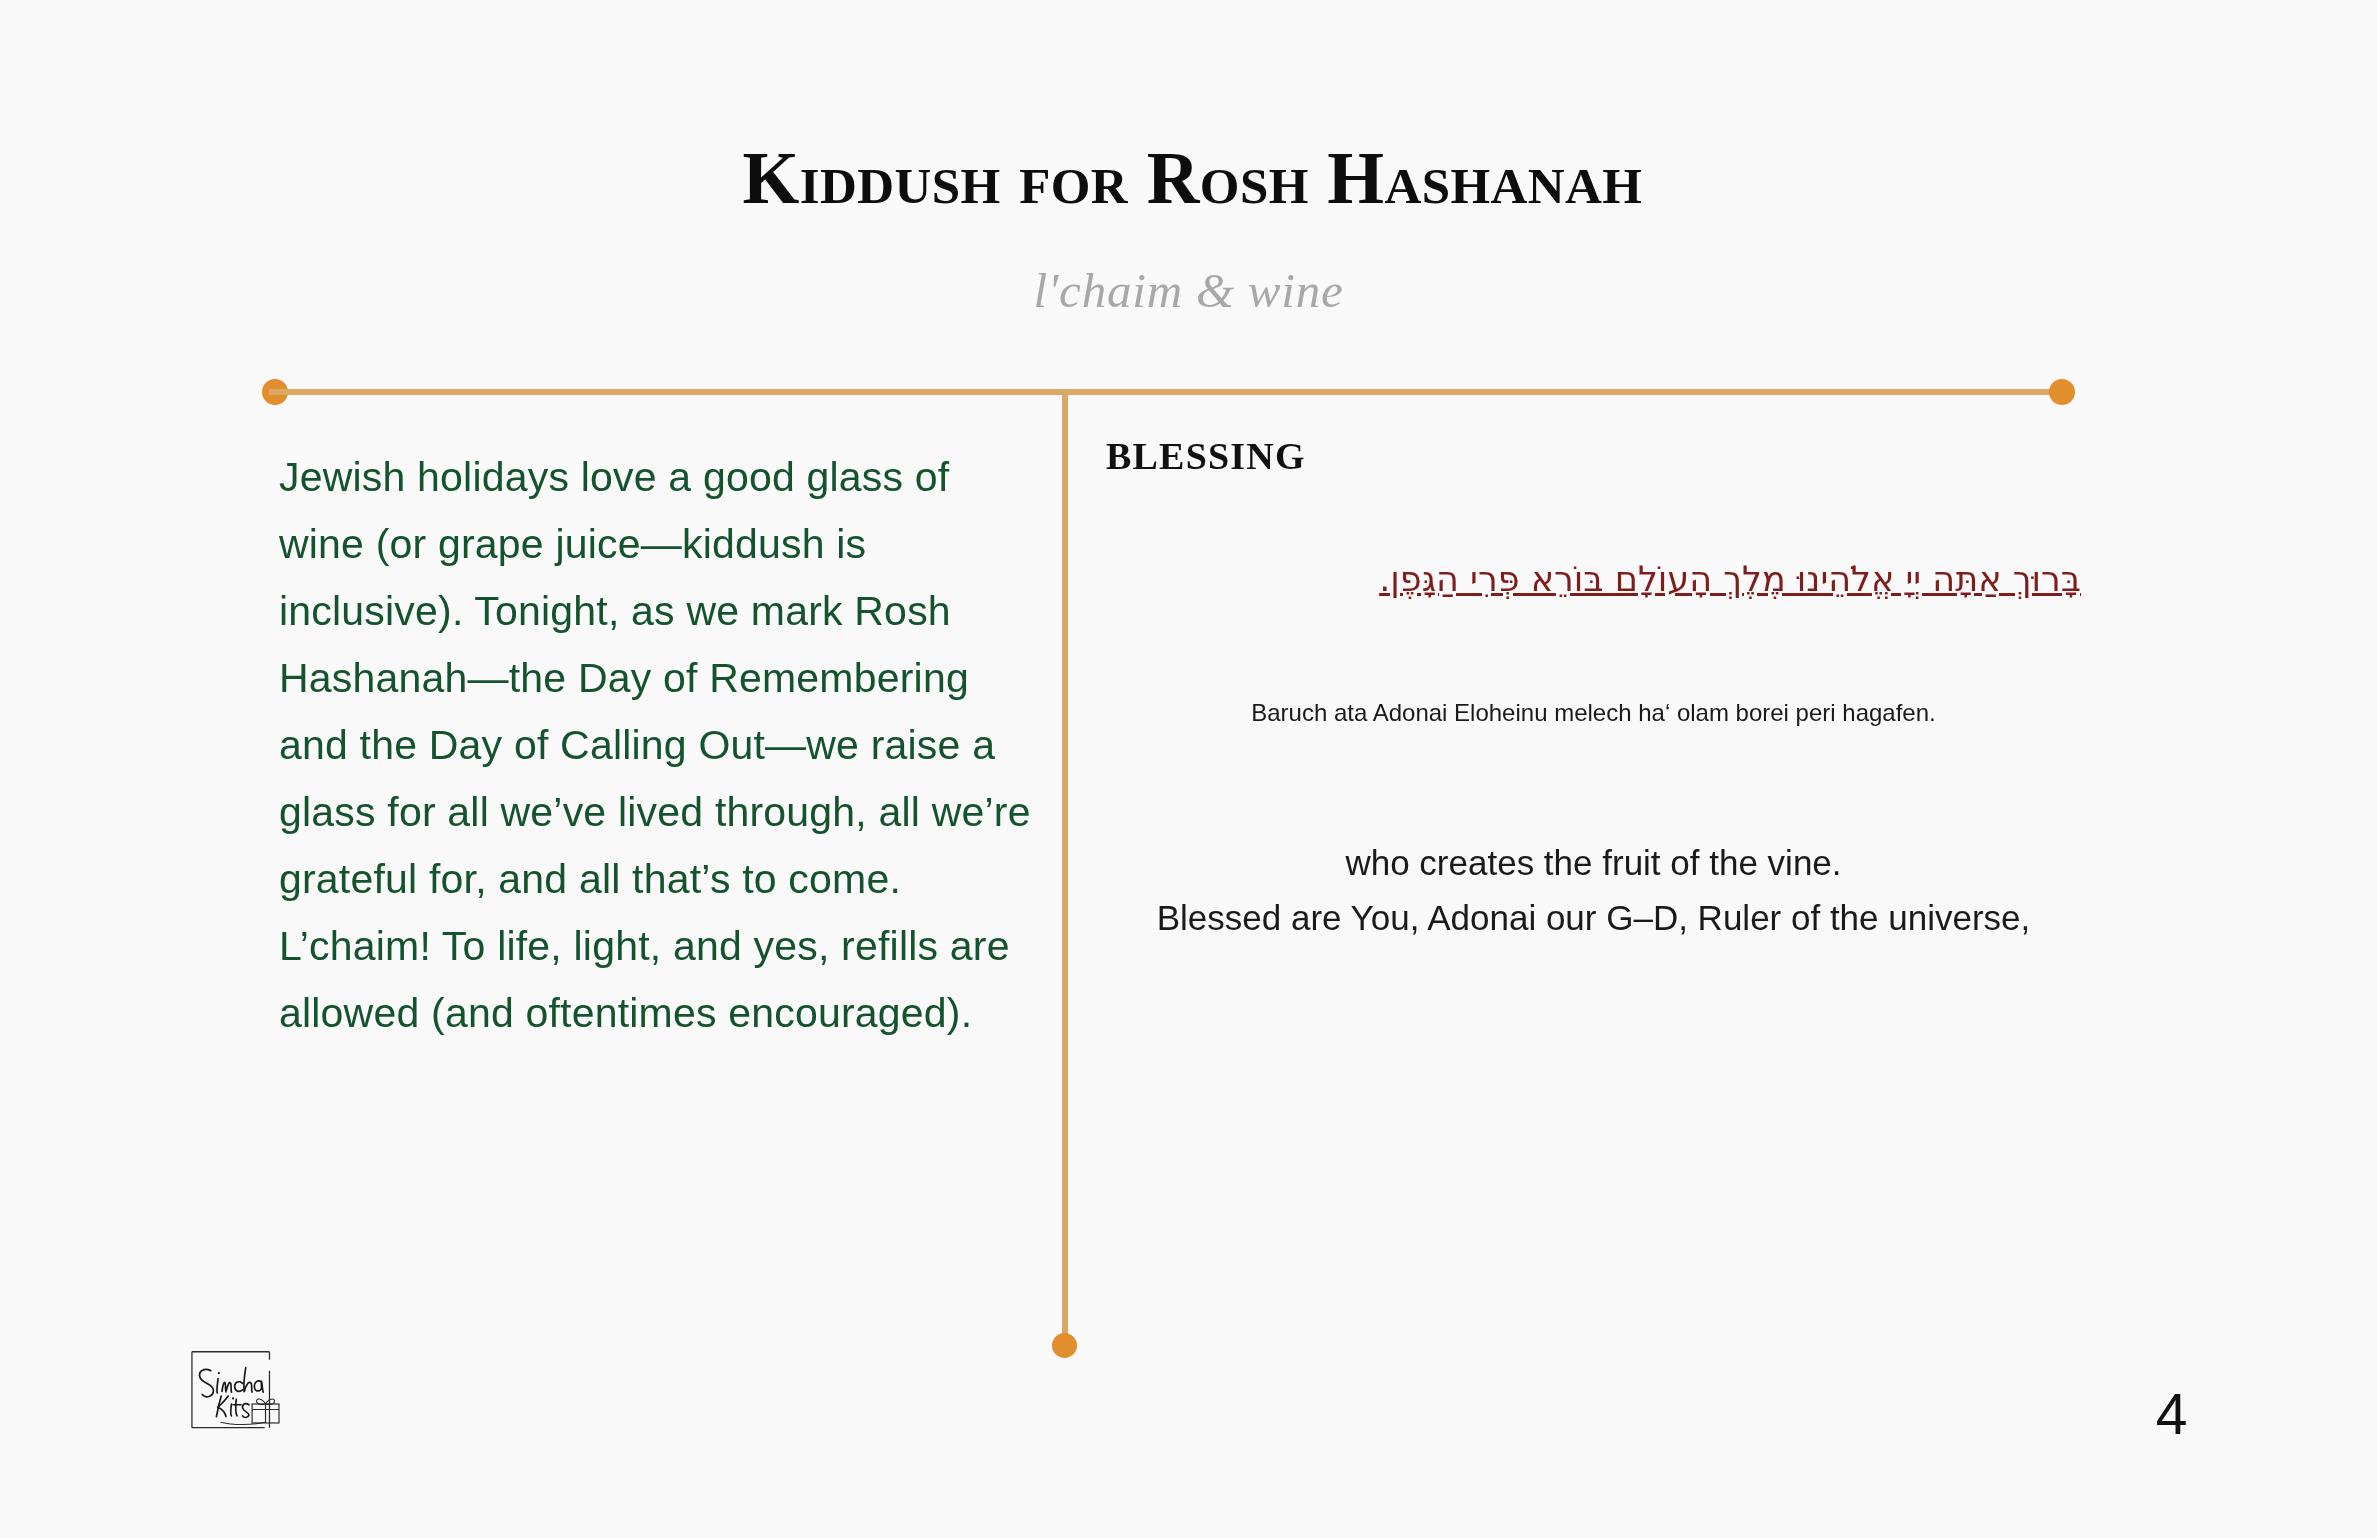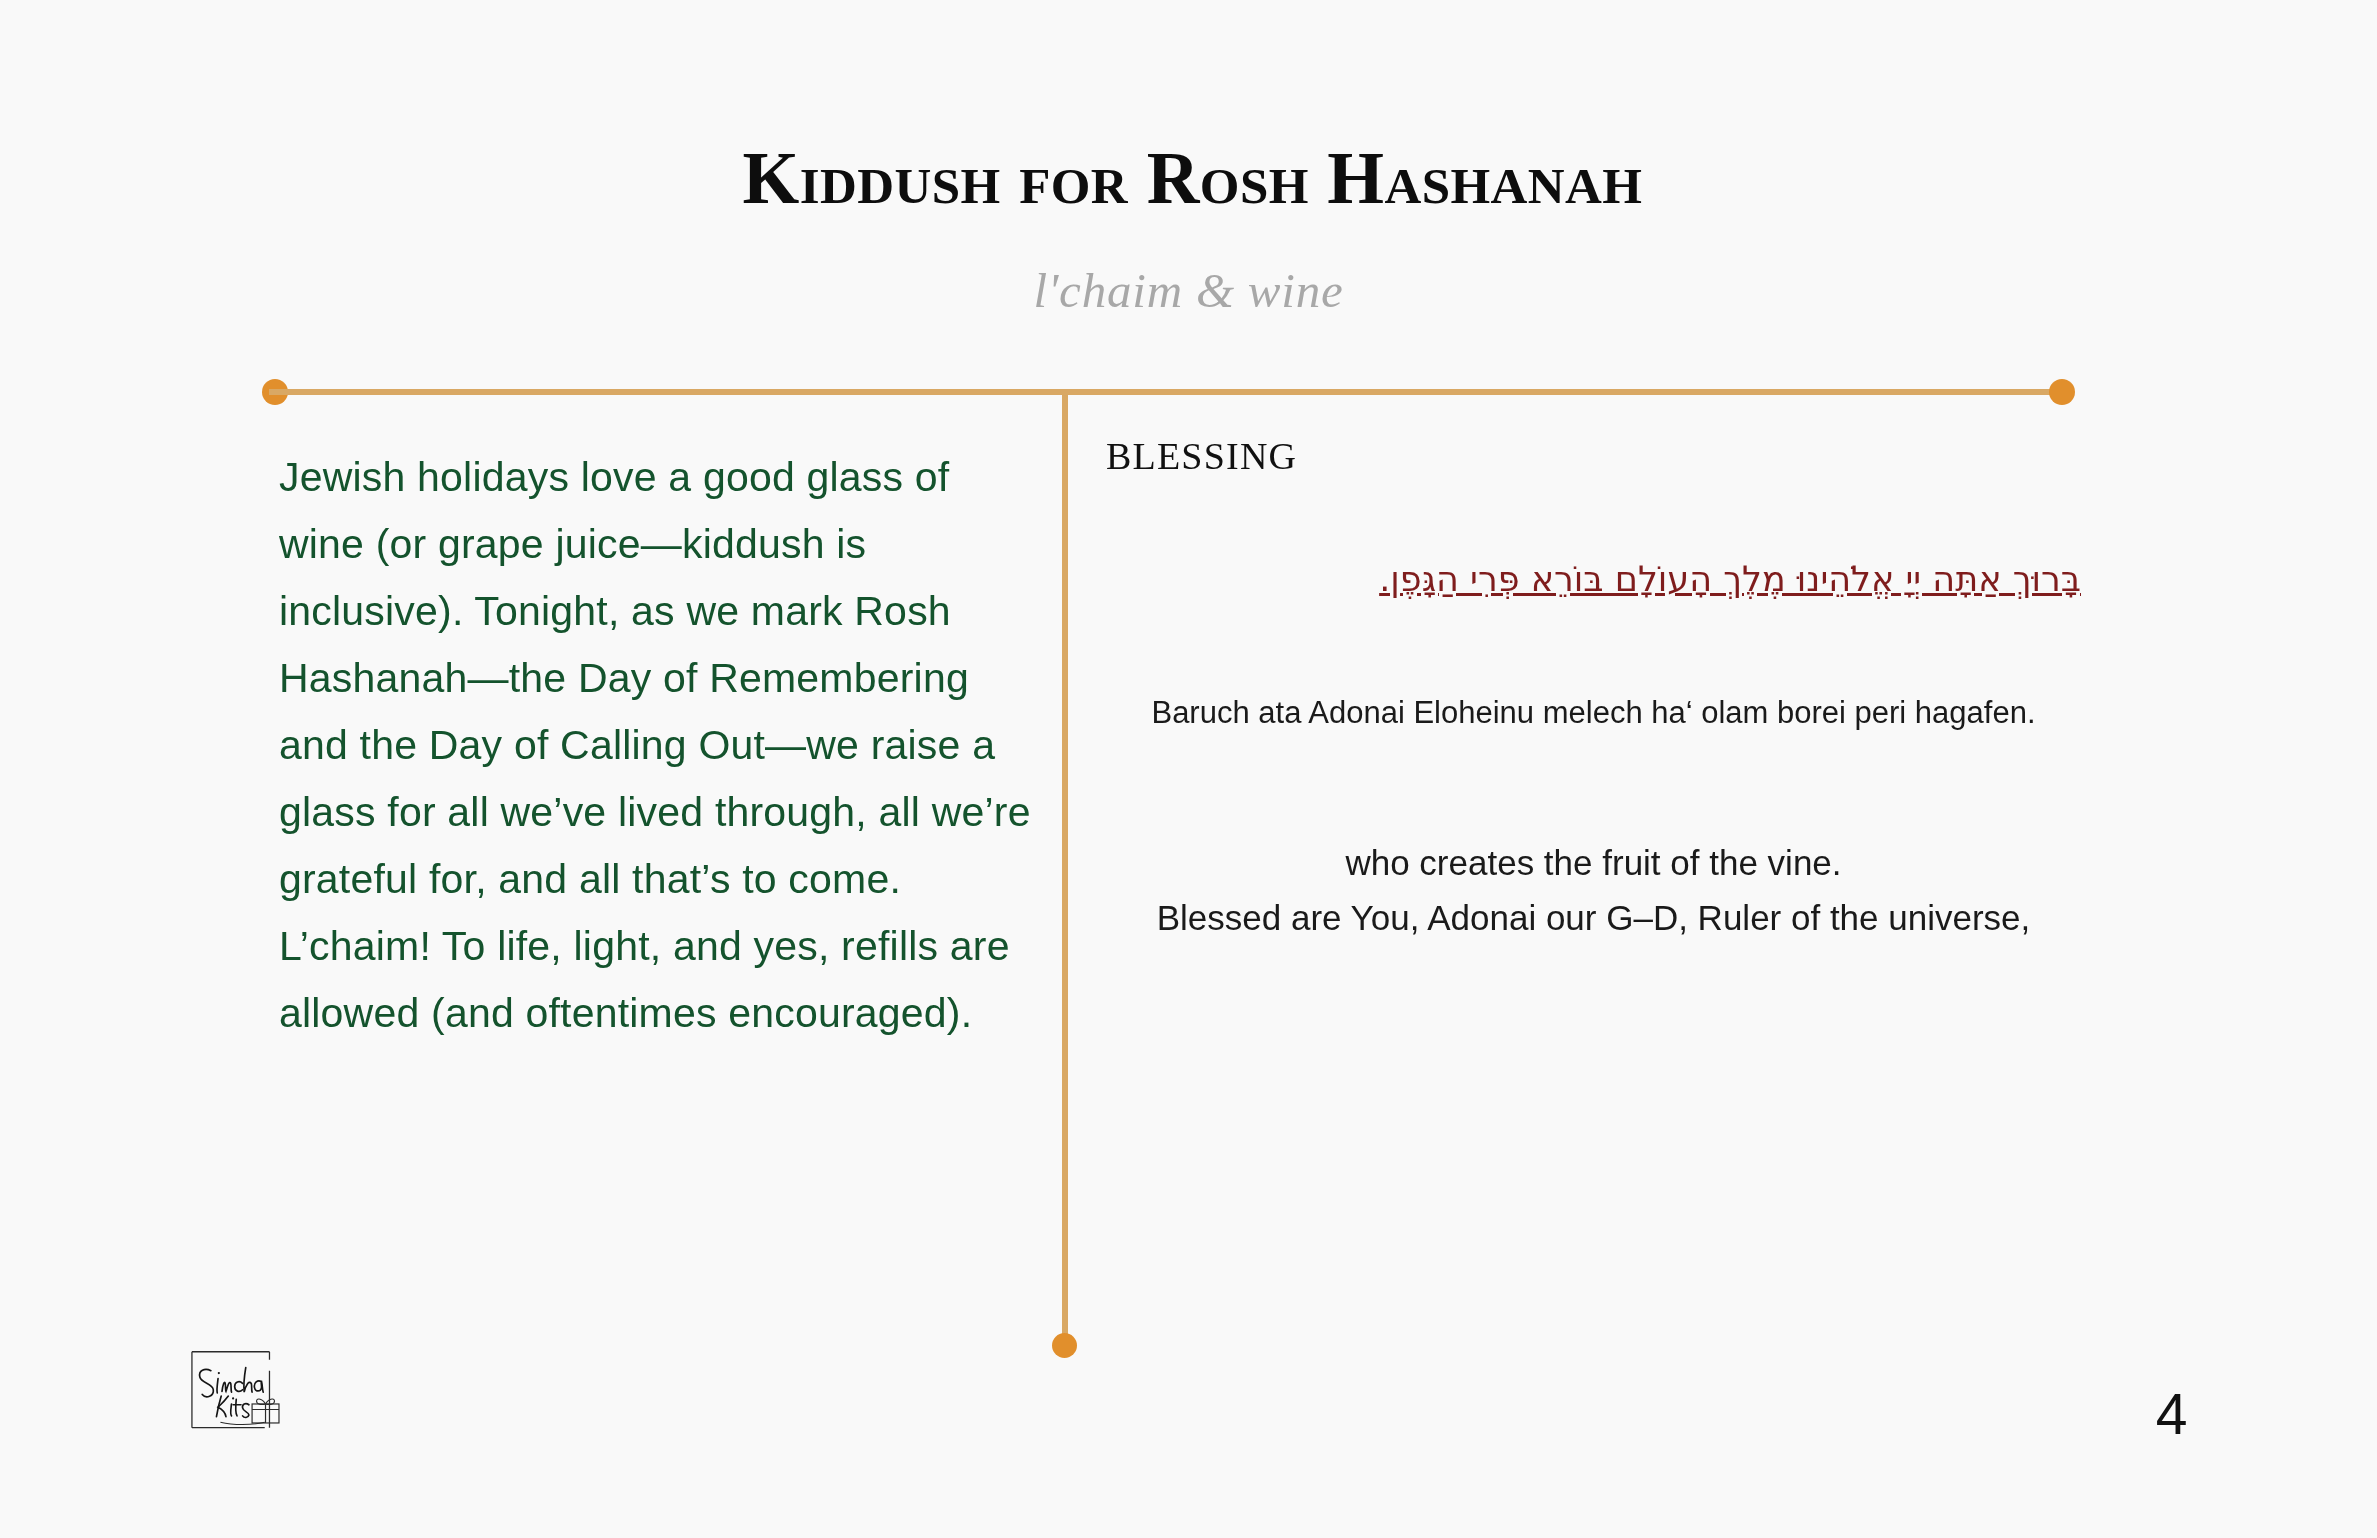--- a/index.html
+++ b/index.html
@@ -114,36 +114,37 @@
     top: 434px;
     width: 975px;
   }
   .blessing-label {
     font-family: "Liberation Serif", "DejaVu Serif", serif;
     font-size: 38px;
     letter-spacing: 1.2px;
     color: #111111;
     text-align: left;
     margin: 0 0 75px 0;
+    font-weight: bold;
   }
   .hebrew {
     font-family: "DejaVu Sans", sans-serif;
     direction: rtl;
     unicode-bidi: bidi-override;
     text-align: right;
     font-size: 35px;
     line-height: 1.5;
     color: #7f1d1d;
     margin: 0 0 79px 0;
     text-decoration: underline;
   }
   .translit {
     font-family: "Liberation Sans", sans-serif;
     font-weight: 400;
-    font-size: 31px;
+    font-size: 24px;
     line-height: 55px;
     color: #1a1a1a;
     text-align: center;
     margin: 0 0 95px 0;
   }
   .translation {
     font-family: "Liberation Sans", sans-serif;
     font-weight: 400;
     font-size: 35px;
     line-height: 55px;

